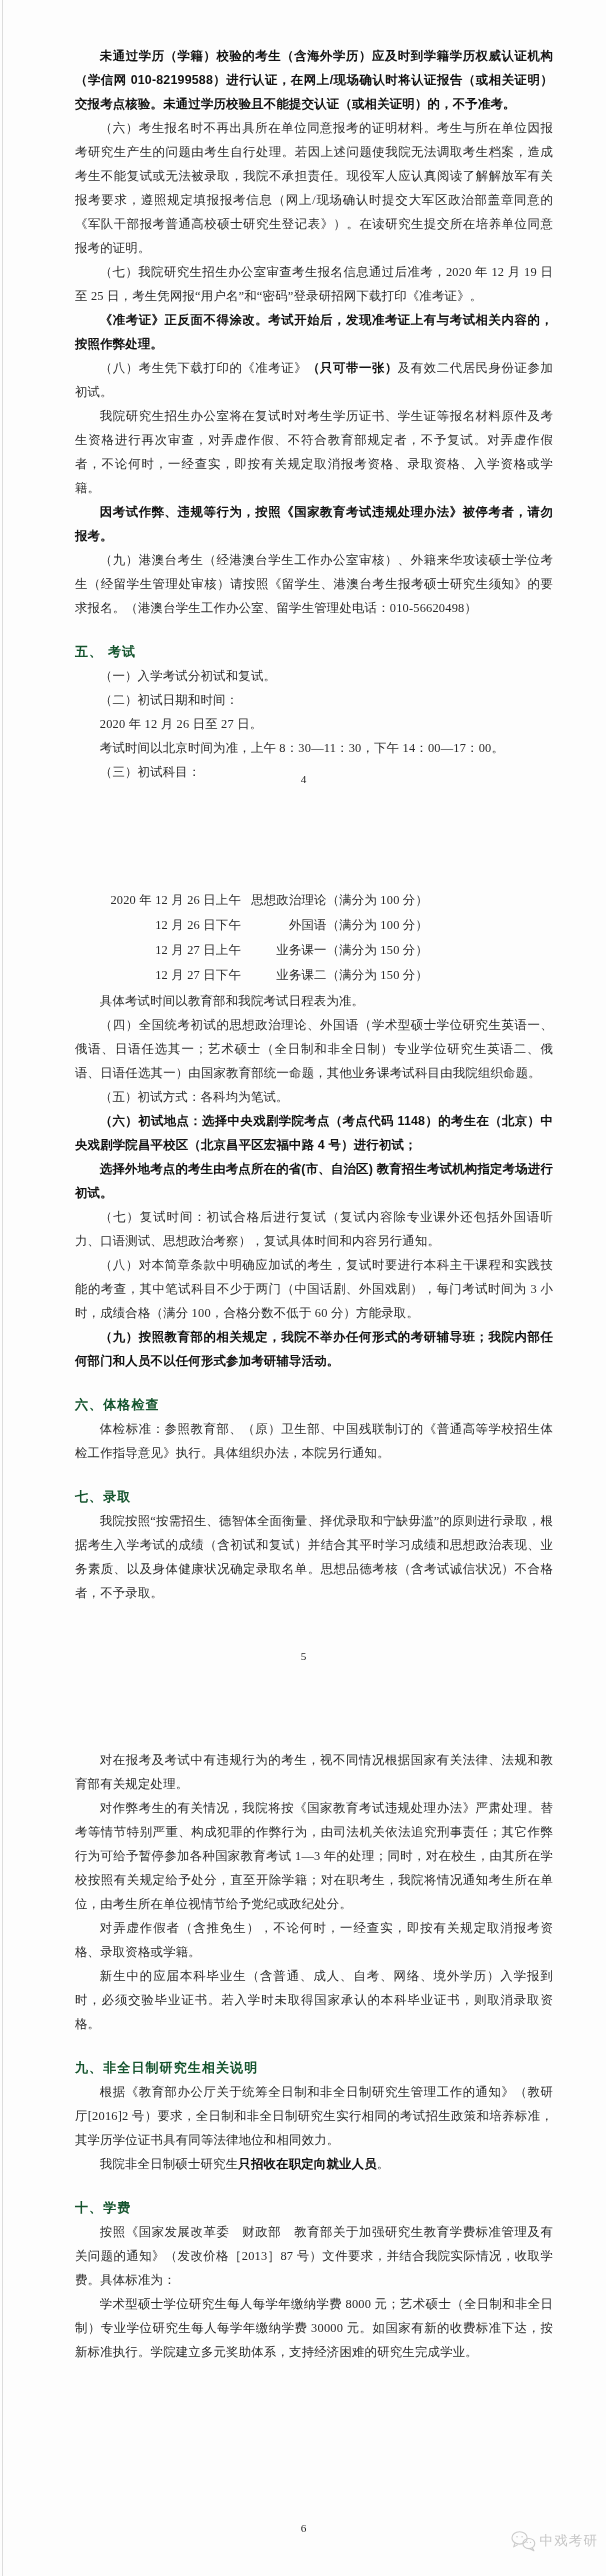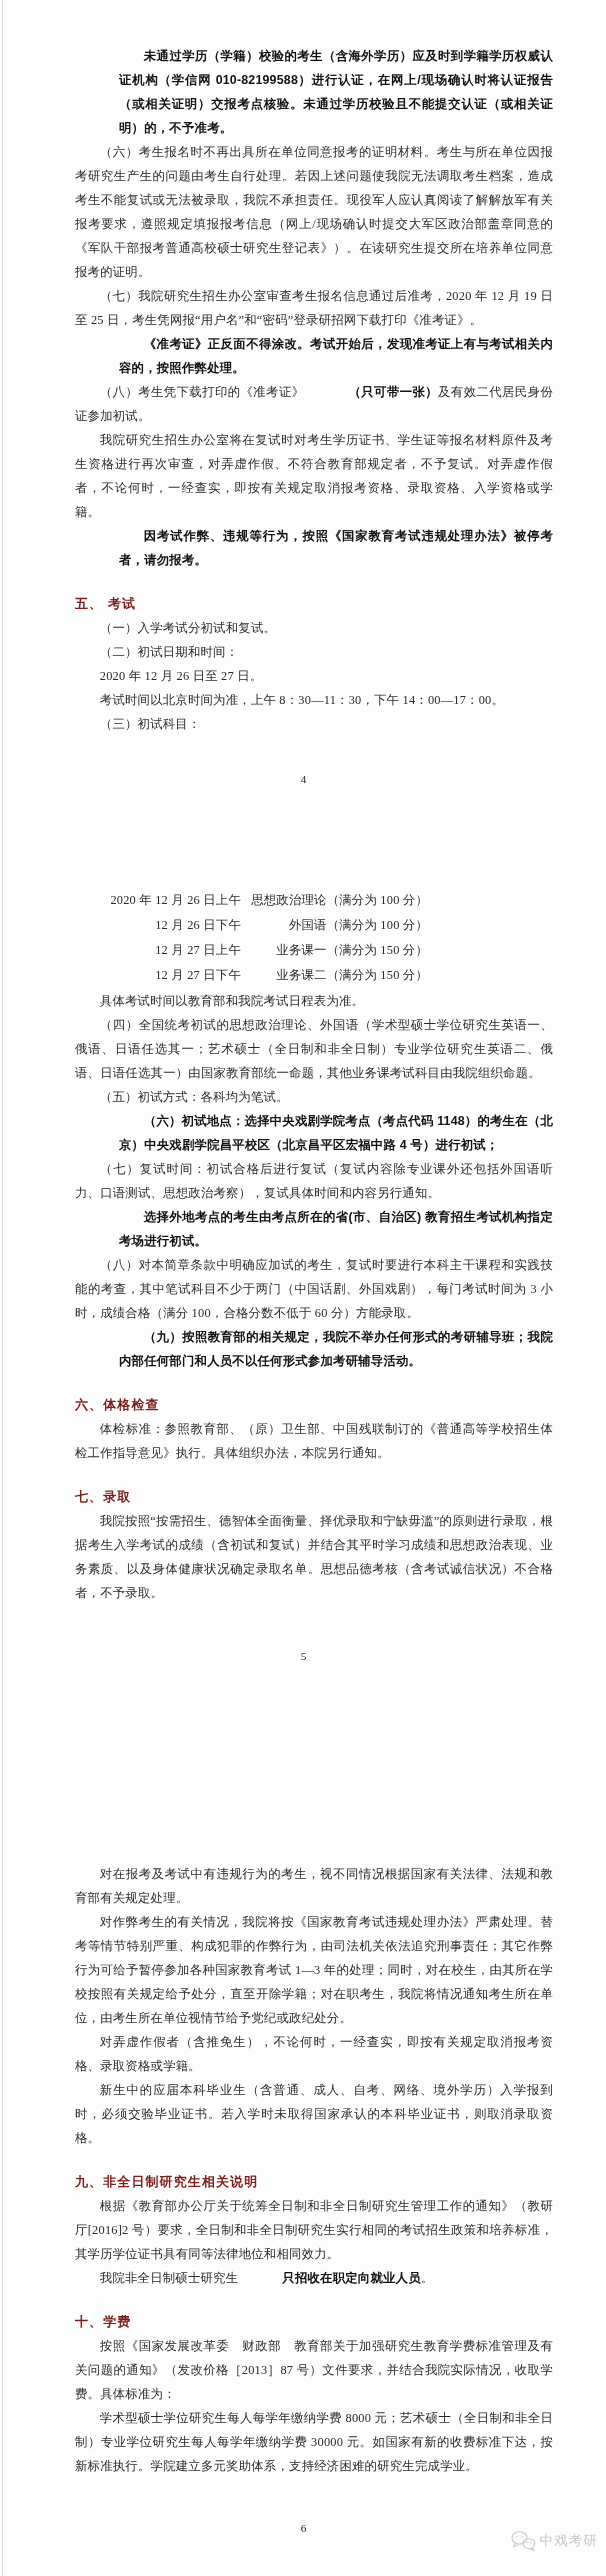--- a/index.html
+++ b/index.html
@@ -24,29 +24,28 @@
     line-height:24px;
     text-align:justify;
     text-indent:2em;
     color:#2a2a2a;
     letter-spacing:0.2px;
   }
   p.para.b, span.b{
     font-family:"Liberation Sans","DejaVu Sans",sans-serif;
     font-weight:700;
     color:#121212;
-    margin-left:44px;
   }
   h2.sec{
     margin:19px 0 0 0;
     font-size:13px;
     line-height:25px;
     font-family:"Liberation Sans","DejaVu Sans",sans-serif;
     font-weight:700;
-    color:#7f1d1d;
+    color:#14532d;
     letter-spacing:1.1px;
   }
   .sched{margin:0 0 1.1px 0;}
   .sched .row{
     display:flex;
     font-size:12.4px;
     line-height:25px;
     letter-spacing:0.2px;
     color:#2a2a2a;
   }
@@ -77,20 +76,21 @@
 <section class="page" style="top:44px">
   <p class="para b">未通过学历（学籍）校验的考生（含海外学历）应及时到学籍学历权威认证机构（学信网 010-82199588）进行认证，在网上/现场确认时将认证报告（或相关证明）交报考点核验。未通过学历校验且不能提交认证（或相关证明）的，不予准考。</p>
   <p class="para">（六）考生报名时不再出具所在单位同意报考的证明材料。考生与所在单位因报考研究生产生的问题由考生自行处理。若因上述问题使我院无法调取考生档案，造成考生不能复试或无法被录取，我院不承担责任。现役军人应认真阅读了解解放军有关报考要求，遵照规定填报报考信息（网上/现场确认时提交大军区政治部盖章同意的《军队干部报考普通高校硕士研究生登记表》）。在读研究生提交所在培养单位同意报考的证明。</p>
   <p class="para">（七）我院研究生招生办公室审查考生报名信息通过后准考，2020 年 12 月 19 日至 25 日，考生凭网报“用户名”和“密码”登录研招网下载打印《准考证》。</p>
   <p class="para b">《准考证》正反面不得涂改。考试开始后，发现准考证上有与考试相关内容的，按照作弊处理。</p>
   <p class="para">
     <span>（八）考生凭下载打印的《准考证》</span><span class="b">（只可带一张）</span><span>及有效二代居民身份证参加初试。</span>
   </p>
   <p class="para">我院研究生招生办公室将在复试时对考生学历证书、学生证等报名材料原件及考生资格进行再次审查，对弄虚作假、不符合教育部规定者，不予复试。对弄虚作假者，不论何时，一经查实，即按有关规定取消报考资格、录取资格、入学资格或学籍。</p>
   <p class="para b">因考试作弊、违规等行为，按照《国家教育考试违规处理办法》被停考者，请勿报考。</p>
+  <p class="para">（九）港澳台考生（经港澳台学生工作办公室审核）、外籍来华攻读硕士学位考生（经留学生管理处审核）请按照《留学生、港澳台考生报考硕士研究生须知》的要求报名。（港澳台学生工作办公室、留学生管理处电话：010-56620498）</p>
   <h2 class="sec">五、 考试</h2>
   <p class="para">（一）入学考试分初试和复试。</p>
   <p class="para">（二）初试日期和时间：</p>
   <p class="para">2020 年 12 月 26 日至 27 日。</p>
   <p class="para">考试时间以北京时间为准，上午 8：30—11：30，下午 14：00—17：00。</p>
   <p class="para">（三）初试科目：</p>
 </section>
 <div class="pagenum" style="top:767px">4</div>
 
 <section class="page" style="top:888px">
@@ -113,32 +113,32 @@
     <div class="row">
       <span class="t">12 月 27 日下午</span>
       <span class="s">业务课二</span>
       <span class="sc">（满分为 150 分）</span>
     </div>
   </div>
   <p class="para">具体考试时间以教育部和我院考试日程表为准。</p>
   <p class="para">（四）全国统考初试的思想政治理论、外国语（学术型硕士学位研究生英语一、俄语、日语任选其一；艺术硕士（全日制和非全日制）专业学位研究生英语二、俄语、日语任选其一）由国家教育部统一命题，其他业务课考试科目由我院组织命题。</p>
   <p class="para">（五）初试方式：各科均为笔试。</p>
   <p class="para b">（六）初试地点：选择中央戏剧学院考点（考点代码 1148）的考生在（北京）中央戏剧学院昌平校区（北京昌平区宏福中路 4 号）进行初试；</p>
+  <p class="para b">选择外地考点的考生由考点所在的省(市、自治区) 教育招生考试机构指定考场进行初试。</p>
   <p class="para">（七）复试时间：初试合格后进行复试（复试内容除专业课外还包括外国语听力、口语测试、思想政治考察），复试具体时间和内容另行通知。</p>
-  <p class="para b">选择外地考点的考生由考点所在的省(市、自治区) 教育招生考试机构指定考场进行初试。</p>
   <p class="para">（八）对本简章条款中明确应加试的考生，复试时要进行本科主干课程和实践技能的考查，其中笔试科目不少于两门（中国话剧、外国戏剧），每门考试时间为 3 小时，成绩合格（满分 100，合格分数不低于 60 分）方能录取。</p>
   <p class="para b">（九）按照教育部的相关规定，我院不举办任何形式的考研辅导班；我院内部任何部门和人员不以任何形式参加考研辅导活动。</p>
   <h2 class="sec">六、体格检查</h2>
   <p class="para">体检标准：参照教育部、（原）卫生部、中国残联制订的《普通高等学校招生体检工作指导意见》执行。具体组织办法，本院另行通知。</p>
   <h2 class="sec">七、录取</h2>
   <p class="para">我院按照“按需招生、德智体全面衡量、择优录取和宁缺毋滥”的原则进行录取，根据考生入学考试的成绩（含初试和复试）并结合其平时学习成绩和思想政治表现、业务素质、以及身体健康状况确定录取名单。思想品德考核（含考试诚信状况）不合格者，不予录取。</p>
 </section>
 <div class="pagenum" style="top:1644px">5</div>
 
-<section class="page" style="top:1862px">
+<section class="page" style="top:1748px">
   <p class="para">对在报考及考试中有违规行为的考生，视不同情况根据国家有关法律、法规和教育部有关规定处理。</p>
   <p class="para">对作弊考生的有关情况，我院将按《国家教育考试违规处理办法》严肃处理。替考等情节特别严重、构成犯罪的作弊行为，由司法机关依法追究刑事责任；其它作弊行为可给予暂停参加各种国家教育考试 1—3 年的处理；同时，对在校生，由其所在学校按照有关规定给予处分，直至开除学籍；对在职考生，我院将情况通知考生所在单位，由考生所在单位视情节给予党纪或政纪处分。</p>
   <p class="para">对弄虚作假者（含推免生），不论何时，一经查实，即按有关规定取消报考资格、录取资格或学籍。</p>
   <p class="para">新生中的应届本科毕业生（含普通、成人、自考、网络、境外学历）入学报到时，必须交验毕业证书。若入学时未取得国家承认的本科毕业证书，则取消录取资格。</p>
   <h2 class="sec">九、非全日制研究生相关说明</h2>
   <p class="para">根据《教育部办公厅关于统筹全日制和非全日制研究生管理工作的通知》（教研厅[2016]2 号）要求，全日制和非全日制研究生实行相同的考试招生政策和培养标准，其学历学位证书具有同等法律地位和相同效力。</p>
   <p class="para">
     <span>我院非全日制硕士研究生</span><span class="b">只招收在职定向就业人员</span><span>。</span>
   </p>
   <h2 class="sec">十、学费</h2>

